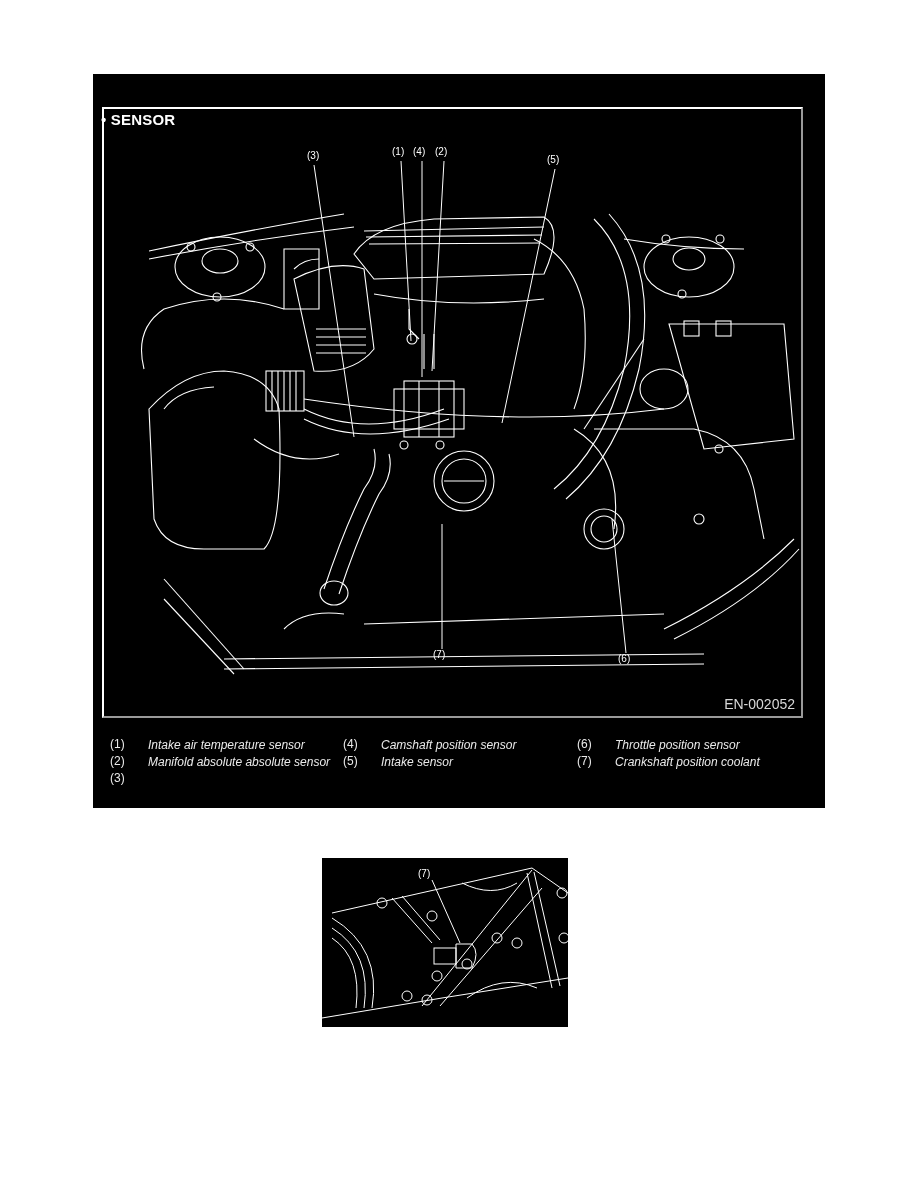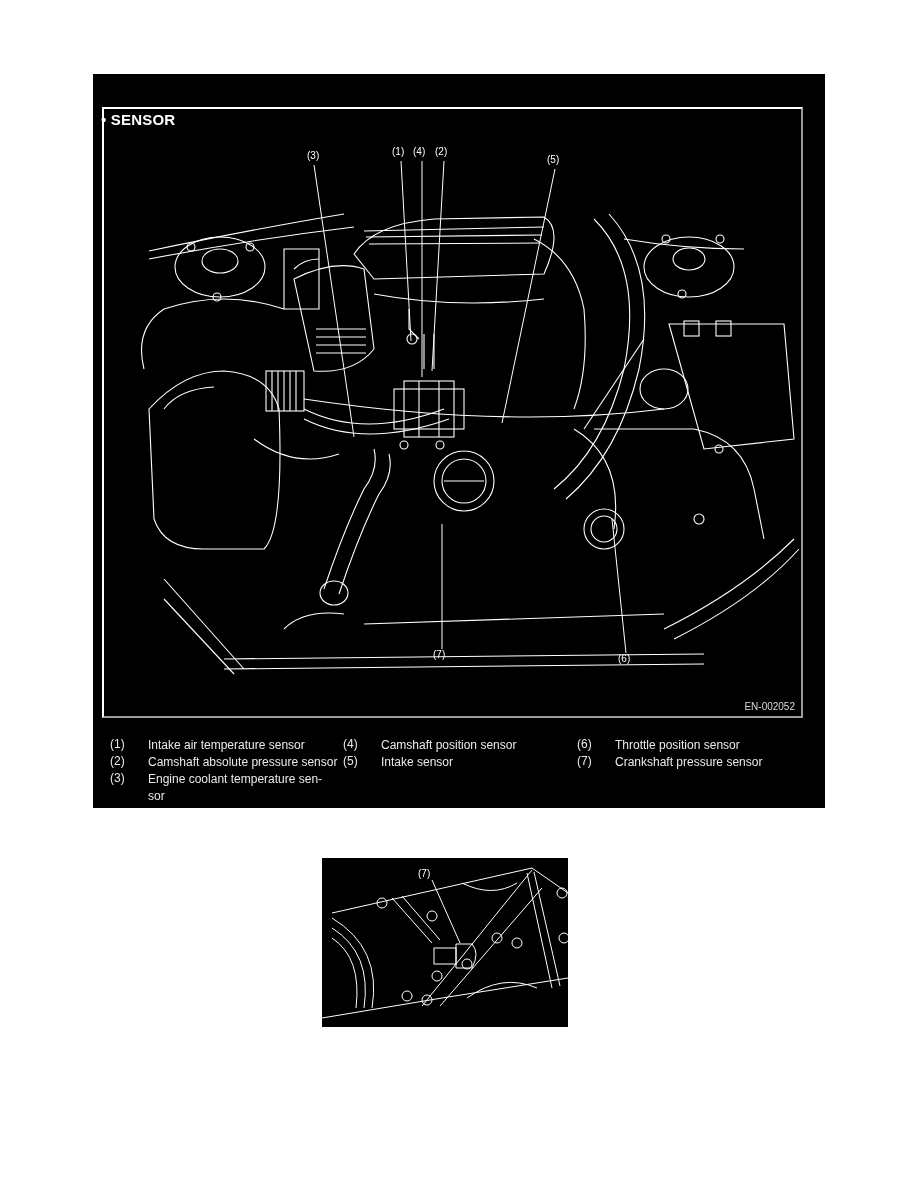--- a/index.html
+++ b/index.html
@@ -4,26 +4,26 @@
 <style>
   html, body { margin: 0; padding: 0; background: #ffffff; }
   body { width: 918px; height: 1188px; position: relative; overflow: hidden;
          font-family: "Liberation Sans", sans-serif; }
   .panel { position: absolute; left: 93px; top: 74px; width: 732px; height: 734px; background: #000; }
   .panel-title { position: absolute; left: 8px; top: 2px; color: #fff; font-weight: bold; font-size: 15px;
                  letter-spacing: 0.2px; margin-top: 35px; }
   .frame { position: absolute; left: 9px; top: 33px; width: 697px; height: 607px;
            border: 2px solid #ffffff; border-right-color: #9a9a9a; border-bottom-color: #9a9a9a; }
   .frame svg { position: absolute; left: 0; top: 0; }
-  .figure-id { position: absolute; right: 6px; bottom: 4px; color: #d8d8d8; font-size: 10px; }
+  .figure-id { position: absolute; right: 6px; bottom: 4px; color: #d8d8d8; font-size: 14px; }
   .callout { position: absolute; color: #fff; font-size: 10px; }
   .legend { position: absolute; left: 0; top: 663px; width: 732px; color: #eaeaea; font-size: 12px; }
   .legend-item { position: absolute; display: flex; }
   .legend-num { width: 38px; }
-  .legend-text { width: 190px; line-height: 17px; }
+  .legend-text { width: 190px; line-height: 17px; font-style: italic; }
   .photo { position: absolute; left: 322px; top: 858px; width: 246px; height: 169px; background: #000; overflow: hidden; }
   .photo-callout { position: absolute; left: 96px; top: 10px; color: #fff; font-size: 10px; }
 </style>
 </head>
 <body>
 
 <div class="panel">
   <div class="panel-title">
     <span>•</span>
     <span>SENSOR</span>
@@ -137,41 +137,40 @@
     <span class="figure-id">EN-002052</span>
   </div>
 
   <div class="legend">
     <div class="legend-item" style="left:17px;top:0px;">
       <span class="legend-num">(1)</span>
       <span class="legend-text">Intake air temperature sensor</span>
     </div>
     <div class="legend-item" style="left:17px;top:17px;">
       <span class="legend-num">(2)</span>
-      <span class="legend-text" style="width:200px">Camshaft absolute pressure sensor</span>
+      <span class="legend-text" style="width:200px">Manifold absolute absolute sensor</span>
     </div>
     <div class="legend-item" style="left:17px;top:34px;">
       <span class="legend-num">(3)</span>
-      <span class="legend-text" style="width:182px">Engine coolant temperature sen-sor</span>
     </div>
     <div class="legend-item" style="left:250px;top:0px;">
       <span class="legend-num">(4)</span>
       <span class="legend-text">Camshaft position sensor</span>
     </div>
     <div class="legend-item" style="left:250px;top:17px;">
       <span class="legend-num">(5)</span>
       <span class="legend-text">Intake sensor</span>
     </div>
     <div class="legend-item" style="left:484px;top:0px;">
       <span class="legend-num">(6)</span>
       <span class="legend-text">Throttle position sensor</span>
     </div>
     <div class="legend-item" style="left:484px;top:17px;">
       <span class="legend-num">(7)</span>
-      <span class="legend-text">Crankshaft pressure sensor</span>
+      <span class="legend-text">Crankshaft position coolant</span>
     </div>
   </div>
 </div>
 
 <div class="photo">
   <svg width="246" height="169" viewBox="0 0 246 169" fill="none" stroke="#ffffff" stroke-width="1">
     <path d="M10 55 L 210 10 L 246 35"></path>
     <path d="M0 160 L 120 140 L 246 120"></path>
     <path d="M100 148 L 210 12"></path>
     <path d="M118 148 L 220 30"></path>

